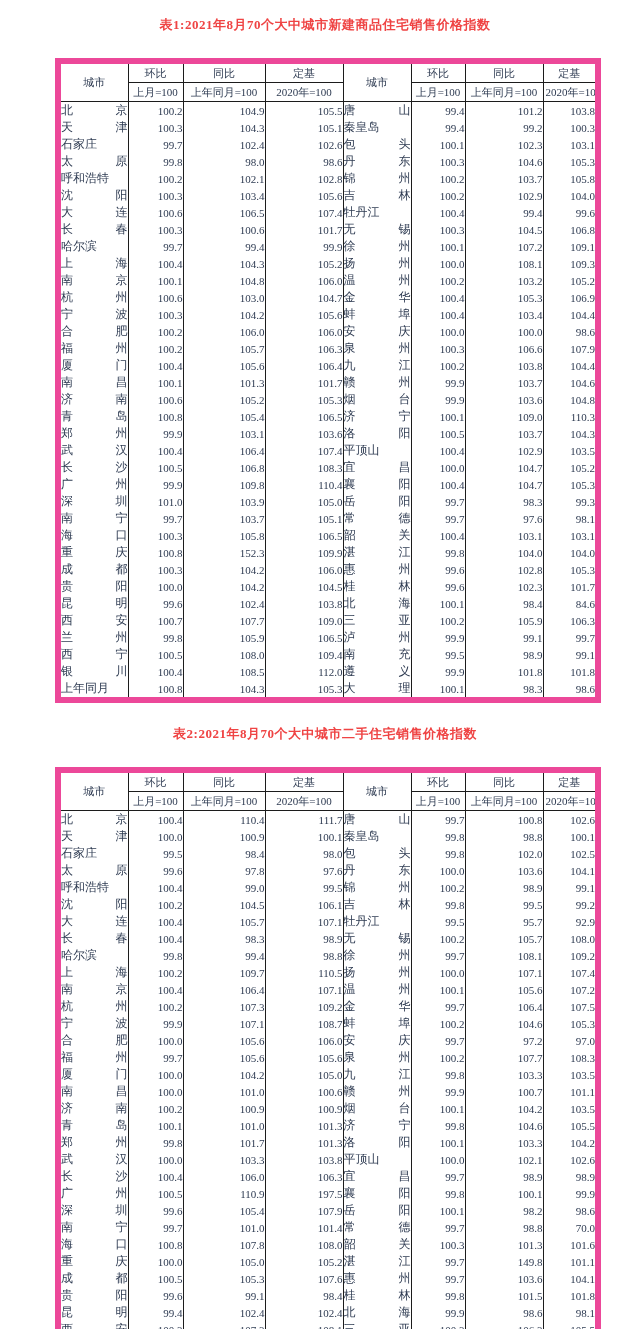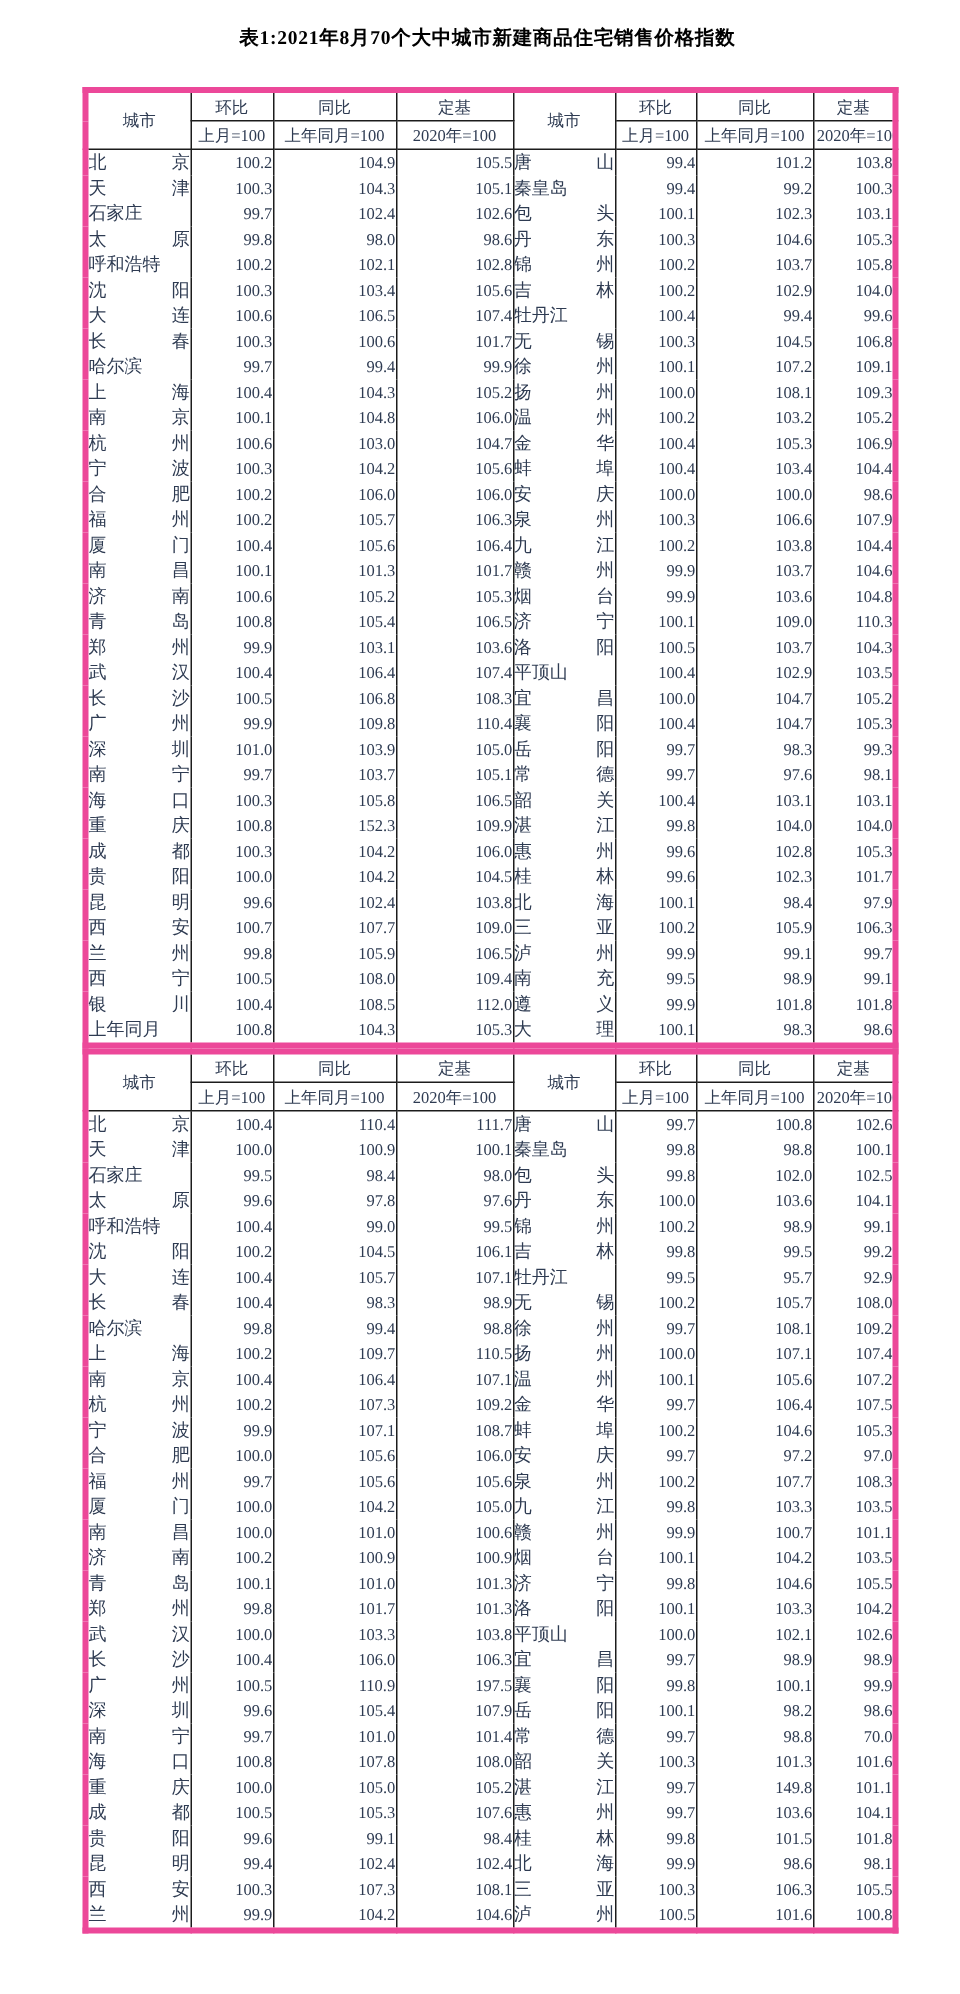--- a/index.html
+++ b/index.html
@@ -7,31 +7,31 @@
     width:640px;
     font-family:"Liberation Serif","DejaVu Serif",serif;
     color:#2e3b52;
     -webkit-font-smoothing:antialiased;
   }
   .page{padding:10px 45px 8px 55px;}
   .tbl-title{
     font-size:13px;
     line-height:18px;
     font-weight:bold;
-    color:#000000;
+    color:#ef4444;
     text-align:center;
     letter-spacing:0.5px;
   }
   .tbl-title.first{margin:6px 0 24px 0;}
   .tbl-title.second{margin:22px 0 24px 0;}
   table.idx{
     width:540px;
     border-collapse:collapse;
     table-layout:fixed;
-    border:4px solid #ec4899;
+    border:6px solid #ec4899;
     padding-left:24px;
   }
   table.idx th{
     border:1px solid #1c1c1c;
     font-weight:normal;
     font-size:11px;
     text-align:center;
     height:18px;
     padding:0 2px;
     color:#2e3b52;
@@ -392,21 +392,21 @@
           <td class="num"><span>101.7</span></td>
         </tr>
         <tr>
           <td class="city"><span class="cname j2">昆明</span></td>
           <td class="num"><span>99.6</span></td>
           <td class="num"><span>102.4</span></td>
           <td class="num"><span>103.8</span></td>
           <td class="city"><span class="cname j2">北海</span></td>
           <td class="num"><span>100.1</span></td>
           <td class="num"><span>98.4</span></td>
-          <td class="num"><span>97.9</span></td>
+          <td class="num"><span>84.6</span></td>
         </tr>
         <tr>
           <td class="city"><span class="cname j2">西安</span></td>
           <td class="num"><span>100.7</span></td>
           <td class="num"><span>107.7</span></td>
           <td class="num"><span>109.0</span></td>
           <td class="city"><span class="cname j2">三亚</span></td>
           <td class="num"><span>100.2</span></td>
           <td class="num"><span>105.9</span></td>
           <td class="num"><span>106.3</span></td>
@@ -447,20 +447,21 @@
           <td class="num"><span>104.3</span></td>
           <td class="num"><span>105.3</span></td>
           <td class="city"><span class="cname j2">大理</span></td>
           <td class="num"><span>100.1</span></td>
           <td class="num"><span>98.3</span></td>
           <td class="num"><span>98.6</span></td>
         </tr>
       </tbody>
   </table>
 
+  <div class="tbl-title second">表2:2021年8月70个大中城市二手住宅销售价格指数</div>
 
   <table class="idx" id="t1">
     <colgroup>
       <col class="c-city">
         <col class="c-mom">
         <col class="c-yoy">
         <col class="c-fix">
       <col class="c-city2">
         <col class="c-mom2">
         <col class="c-yoy2">

